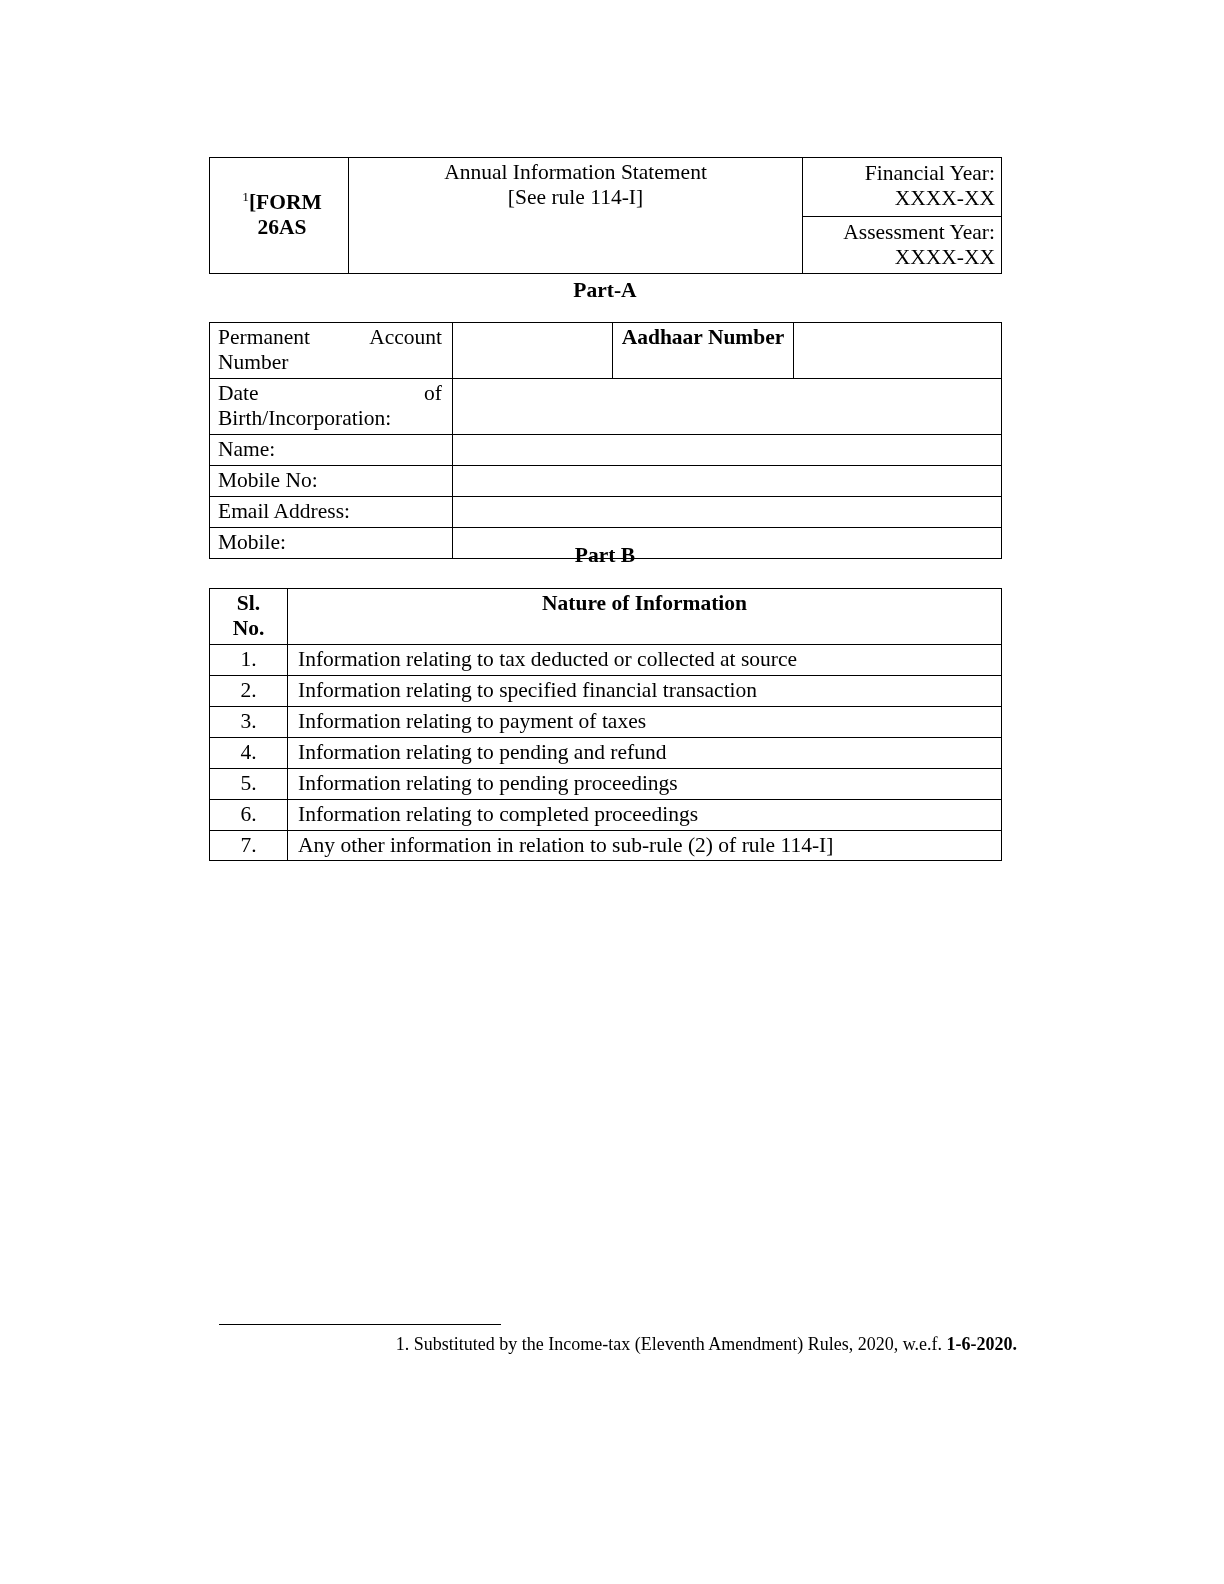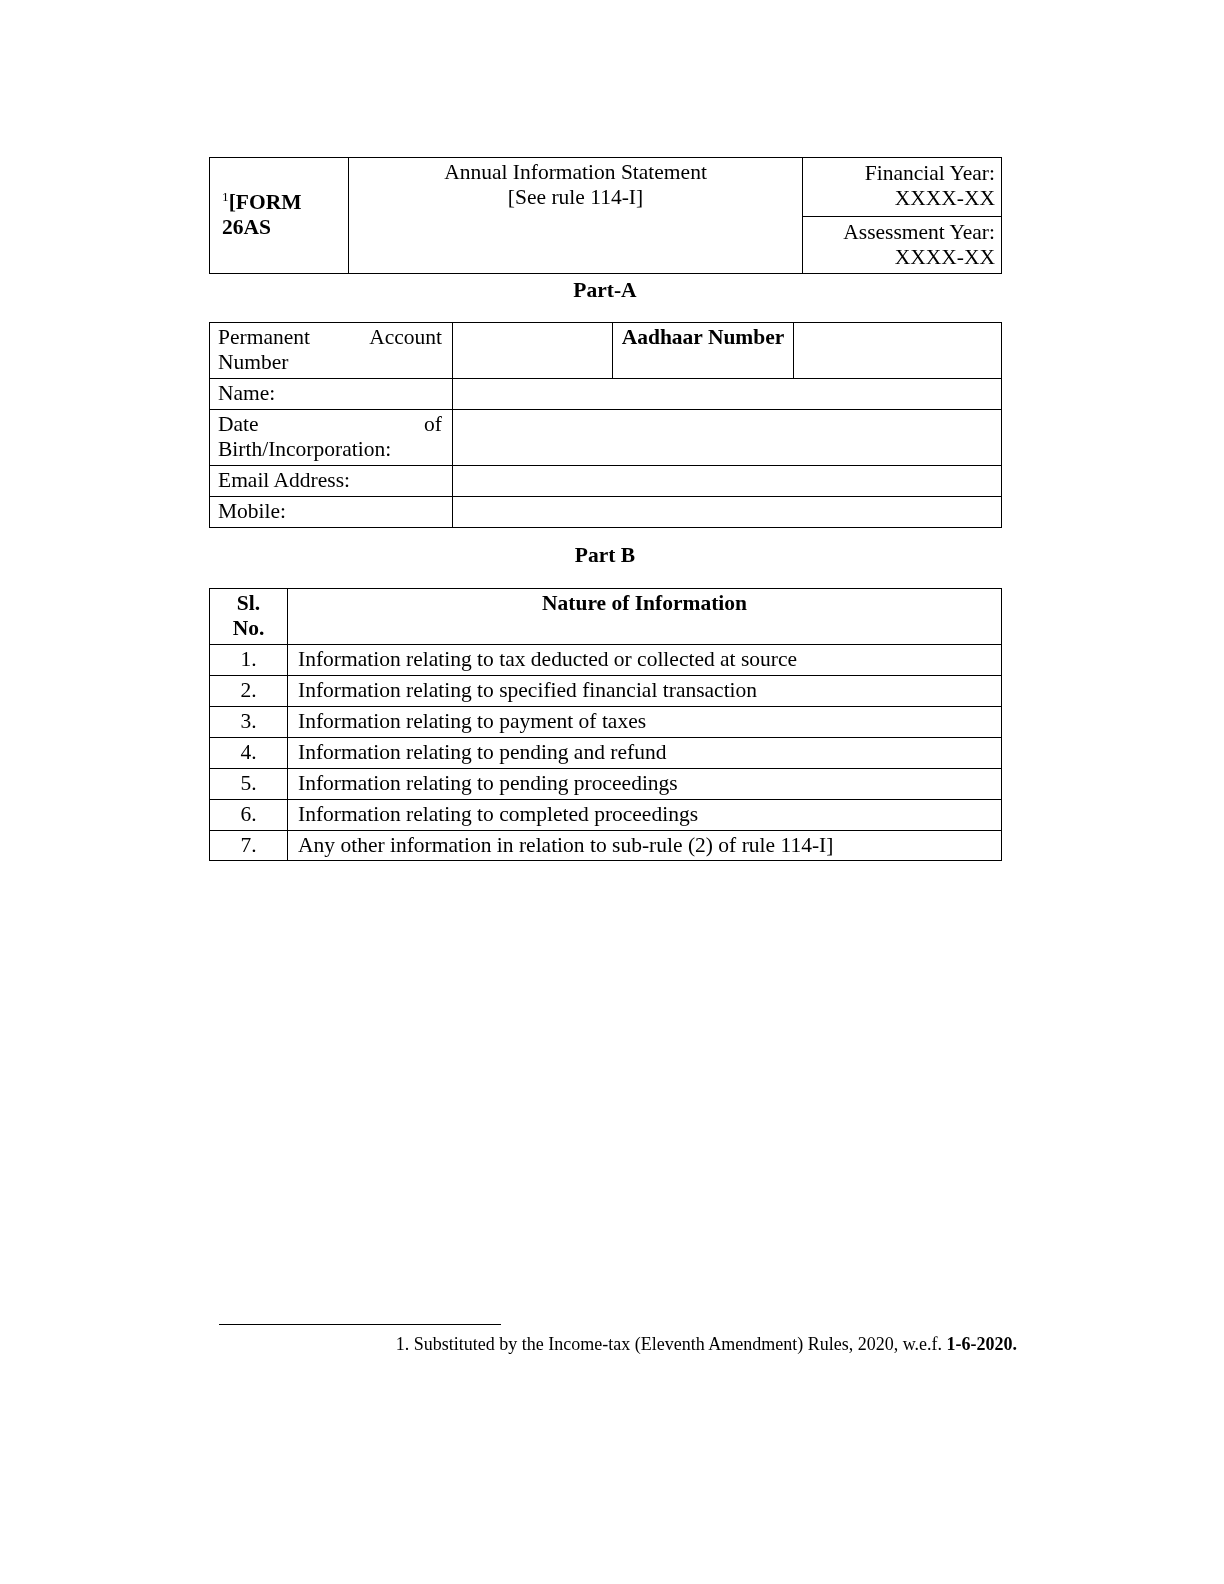--- a/index.html
+++ b/index.html
@@ -41,21 +41,21 @@
   }
 
   
   #title-table {
     left: 209px;
     top: 157px;
     width: 792px;
   }
   #title-table td { height: 1px; }
   .cell-form {
-    text-align: left;
+    text-align: center;
     vertical-align: middle !important;
     font-weight: bold;
     padding-left: 12px !important;
   }
   .cell-form sup {
     font-size: 0.62em;
     font-weight: normal;
     vertical-align: super;
     line-height: 0;
   }
@@ -197,25 +197,29 @@
       <col style="width:208px">
     </colgroup>
     <tbody>
       <tr>
         <td class="pa-label">Permanent Account Number</td>
         <td class="pa-blank"></td>
         <td class="pa-aadhaar">Aadhaar Number</td>
         <td class="pa-blank"></td>
       </tr>
       <tr>
+        <td class="pa-label">Date of Birth/Incorporation:</td>
+        <td class="pa-blank" colspan="3"></td>
+      </tr>
+      <tr>
         <td class="pa-label nojustify">Name:</td>
         <td class="pa-blank" colspan="3"></td>
       </tr>
       <tr>
-        <td class="pa-label">Date of Birth/Incorporation:</td>
+        <td class="pa-label nojustify">Mobile No:</td>
         <td class="pa-blank" colspan="3"></td>
       </tr>
       <tr>
         <td class="pa-label nojustify">Email Address:</td>
         <td class="pa-blank" colspan="3"></td>
       </tr>
       <tr>
         <td class="pa-label nojustify">Mobile:</td>
         <td class="pa-blank" colspan="3"></td>
       </tr>

